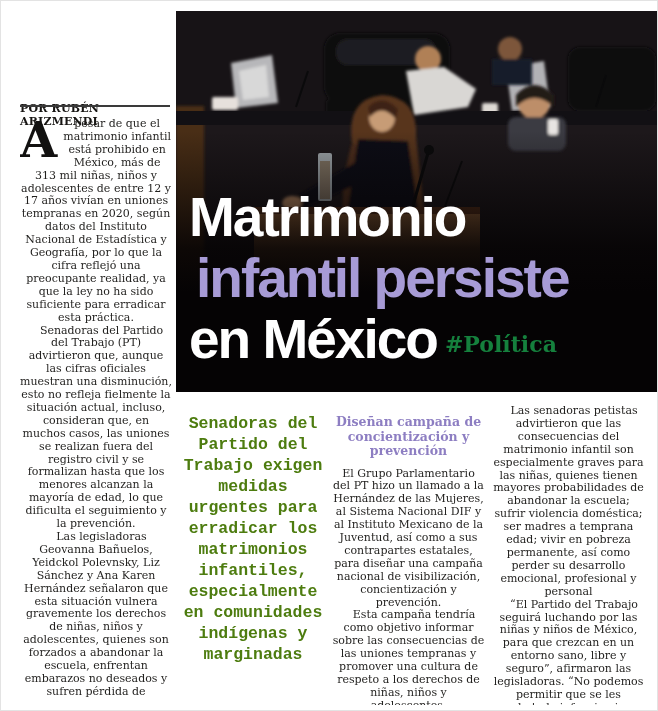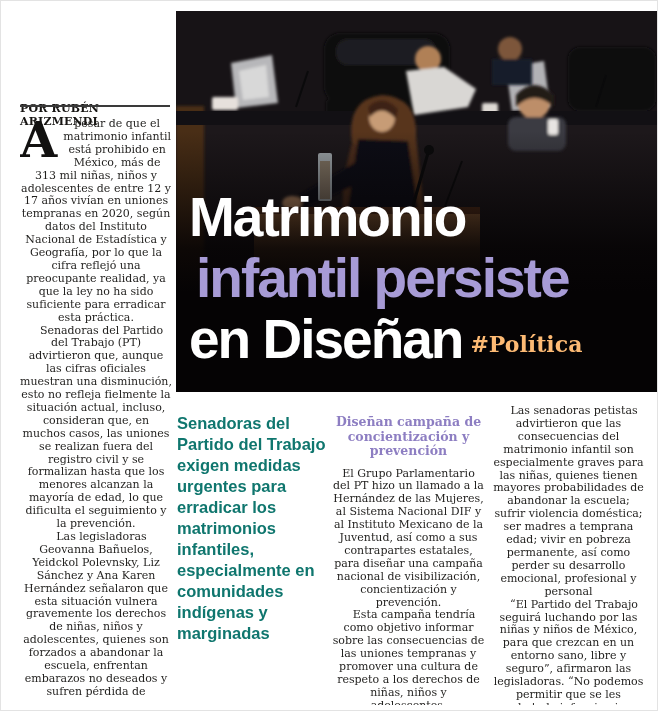--- a/index.html
+++ b/index.html
@@ -38,34 +38,34 @@
   .photo svg{position:absolute;left:0;top:0;}
   .headline{
     position:absolute;left:13px;top:176px;width:462px;
     font-family:"Liberation Sans", sans-serif;font-weight:800;
     font-size:55px;line-height:61px;letter-spacing:-2px;color:#ffffff;
     white-space:nowrap;
   }
   .headline .hl-purple{color:#a79bd6;margin-left:7px;}
   .hashtag{
     font-family:"DejaVu Serif", serif;font-weight:bold;
-    font-size:22px;letter-spacing:0;color:#fdba74;vertical-align:6px;
+    font-size:22px;letter-spacing:0;color:#15803d;vertical-align:6px;
     padding-left:8px;
   }
   .photo-credit{
     position:absolute;right:1px;bottom:4px;
     writing-mode:vertical-rl;transform:rotate(180deg);
     font-family:"DejaVu Sans", sans-serif;font-size:6.5px;
     letter-spacing:.4px;color:#d6d3d6;
   }
   
   .deck{
     position:absolute;left:176px;top:412px;width:152px;height:285px;
-    font-family:Liberation Sans, sans-serif;font-weight:bold;
-    font-size:16.5px;line-height:21px;color:#0f766e;overflow:hidden;
+    font-family:Liberation Mono, monospace;font-weight:bold;
+    font-size:16.5px;line-height:21px;color:#4d7c0f;overflow:hidden;text-align:center;
   }
   
   .col3{left:331px;top:404px;width:153px;height:300px;}
   .col4{left:490px;top:404px;width:155px;height:300px;}
   .subhead{
     font-family:"DejaVu Serif", serif;font-weight:bold;
     font-size:12.5px;line-height:14.5px;color:#8d7ec2;
     margin:10px 0 9px 0 !important;text-align:left;
   }
 </style>
@@ -173,21 +173,21 @@
         <rect x="142" y="142" width="14" height="48" rx="2" fill="#b9c2c6" opacity="0.85"></rect>
         <rect x="144" y="150" width="10" height="38" fill="#7d6a55" opacity="0.8"></rect>
       </g>
 
       <rect x="0" y="120" width="483" height="261" fill="url(#fade)"></rect>
     </svg>
 
     <div class="headline">
       <div>Matrimonio</div>
       <div class="hl-purple">infantil persiste</div>
-      <div><span>en Diseñan</span><span class="hashtag">#Política</span></div>
+      <div><span>en México</span><span class="hashtag">#Política</span></div>
     </div>
 
     <div class="photo-credit">FOTO @GEOVANNA_B</div>
   </div>
 
   <div class="deck">Senadoras del Partido del Trabajo exigen medidas urgentes para erradicar los matrimonios infantiles, especialmente en comunidades indígenas y marginadas</div>
 
   <div class="col col3">
     <p class="subhead">Diseñan campaña de concientización y prevención</p>
     <p>El Grupo Parlamentario del PT hizo un llamado a la Hernández de las Mujeres, al Sistema Nacional DIF y al Instituto Mexicano de la Juventud, así como a sus contrapartes estatales, para diseñar una campaña nacional de visibilización, concientización y prevención.</p>

